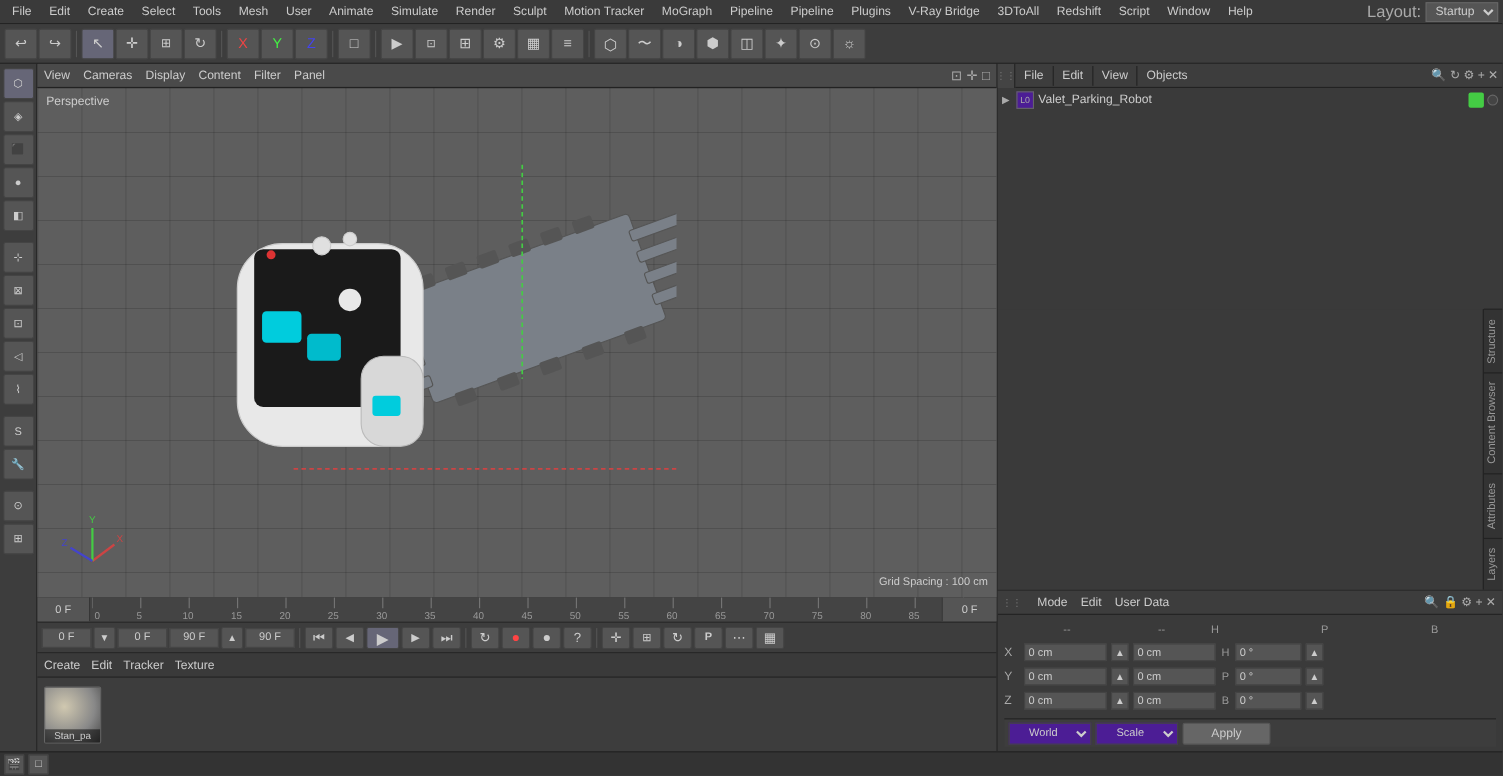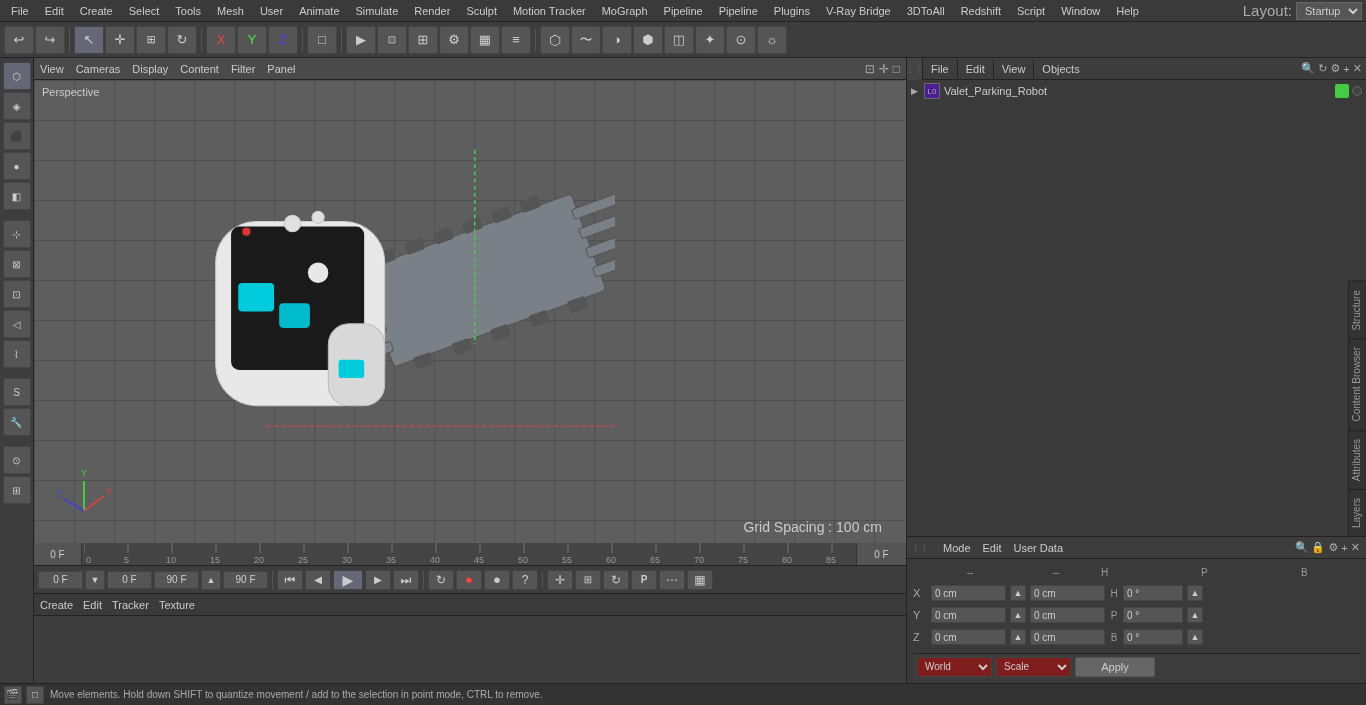--- a/index.html
+++ b/index.html
@@ -143,22 +143,22 @@
       position: absolute;
       top: 6px;
       left: 8px;
       font-size: 11px;
       color: #ccc;
       z-index: 2;
     }
     #grid-spacing-label {
       position: absolute;
       bottom: 8px;
-      right: 24px;
-      font-size: 14px;
+      right: 8px;
+      font-size: 10px;
       color: #ccc;
       z-index: 2;
     }
     
     #robot-object {
       position: absolute;
       top: 50%;
       left: 43%;
       transform: translate(-50%, -50%);
       width: 400px;
@@ -380,25 +380,26 @@
       align-items: center;
       height: 26px;
       background: #3d3d3d;
       border-top: 1px solid #222;
       padding: 0 4px;
       gap: 4px;
     }
     .world-dropdown {
       width: 75px;
       height: 20px;
-      background: #7f1d1d;
+      background: #4c1d95;
       border: 1px solid #444;
       color: #ccc;
       font-size: 10px;
       padding: 0 3px;
+      text-align: center;
     }
     .apply-btn {
       width: 80px;
       height: 20px;
       background: #666;
       border: 1px solid #555;
       color: #ccc;
       font-size: 11px;
       cursor: pointer;
       display: flex;
@@ -830,20 +831,25 @@
         </div>
       </div>
 
       <div id="material-panel">
         <div id="material-header">
           <span class="mat-tab">Create</span>
           <span class="mat-tab">Edit</span>
           <span class="mat-tab">Tracker</span>
           <span class="mat-tab">Texture</span>
         </div>
+        <div id="material-content">
+          <div class="material-thumb">
+            <div class="material-name">Stan_pa</div>
+          </div>
+        </div>
       </div>
     </div>
 
     <div id="right-panel">
 
       <div id="right-panel-tabs" style="display:flex; height:22px; background:#3d3d3d; border-bottom:1px solid #222; align-items:center;">
 
         <div style="width:16px; height:22px; background:#444; border-right:1px solid #222; display:flex; align-items:center; justify-content:center;">
           <span style="font-size:9px; color:#777;">⋮⋮</span>
         </div>
@@ -960,15 +966,14 @@
       </div>
     </div>
 
   </div>
 
   <div id="status-bar" style="height:22px; background:#333; border-top:1px solid #222; display:flex; align-items:center; padding:0 4px; gap:6px; flex-shrink:0;">
     <div id="status-icons" style="display:flex; gap:4px;">
       <div style="width:18px; height:18px; background:#555; border:1px solid #444; display:flex; align-items:center; justify-content:center; font-size:10px; cursor:pointer;">🎬</div>
       <div style="width:18px; height:18px; background:#555; border:1px solid #444; display:flex; align-items:center; justify-content:center; font-size:10px; cursor:pointer;">□</div>
     </div>
-    <span id="status-text">Move elements. Hold down SHIFT to quantize movement / add to the selection in point mode, CTRL to remove.</span>
   </div>
 </div>
 
 </body></html>

